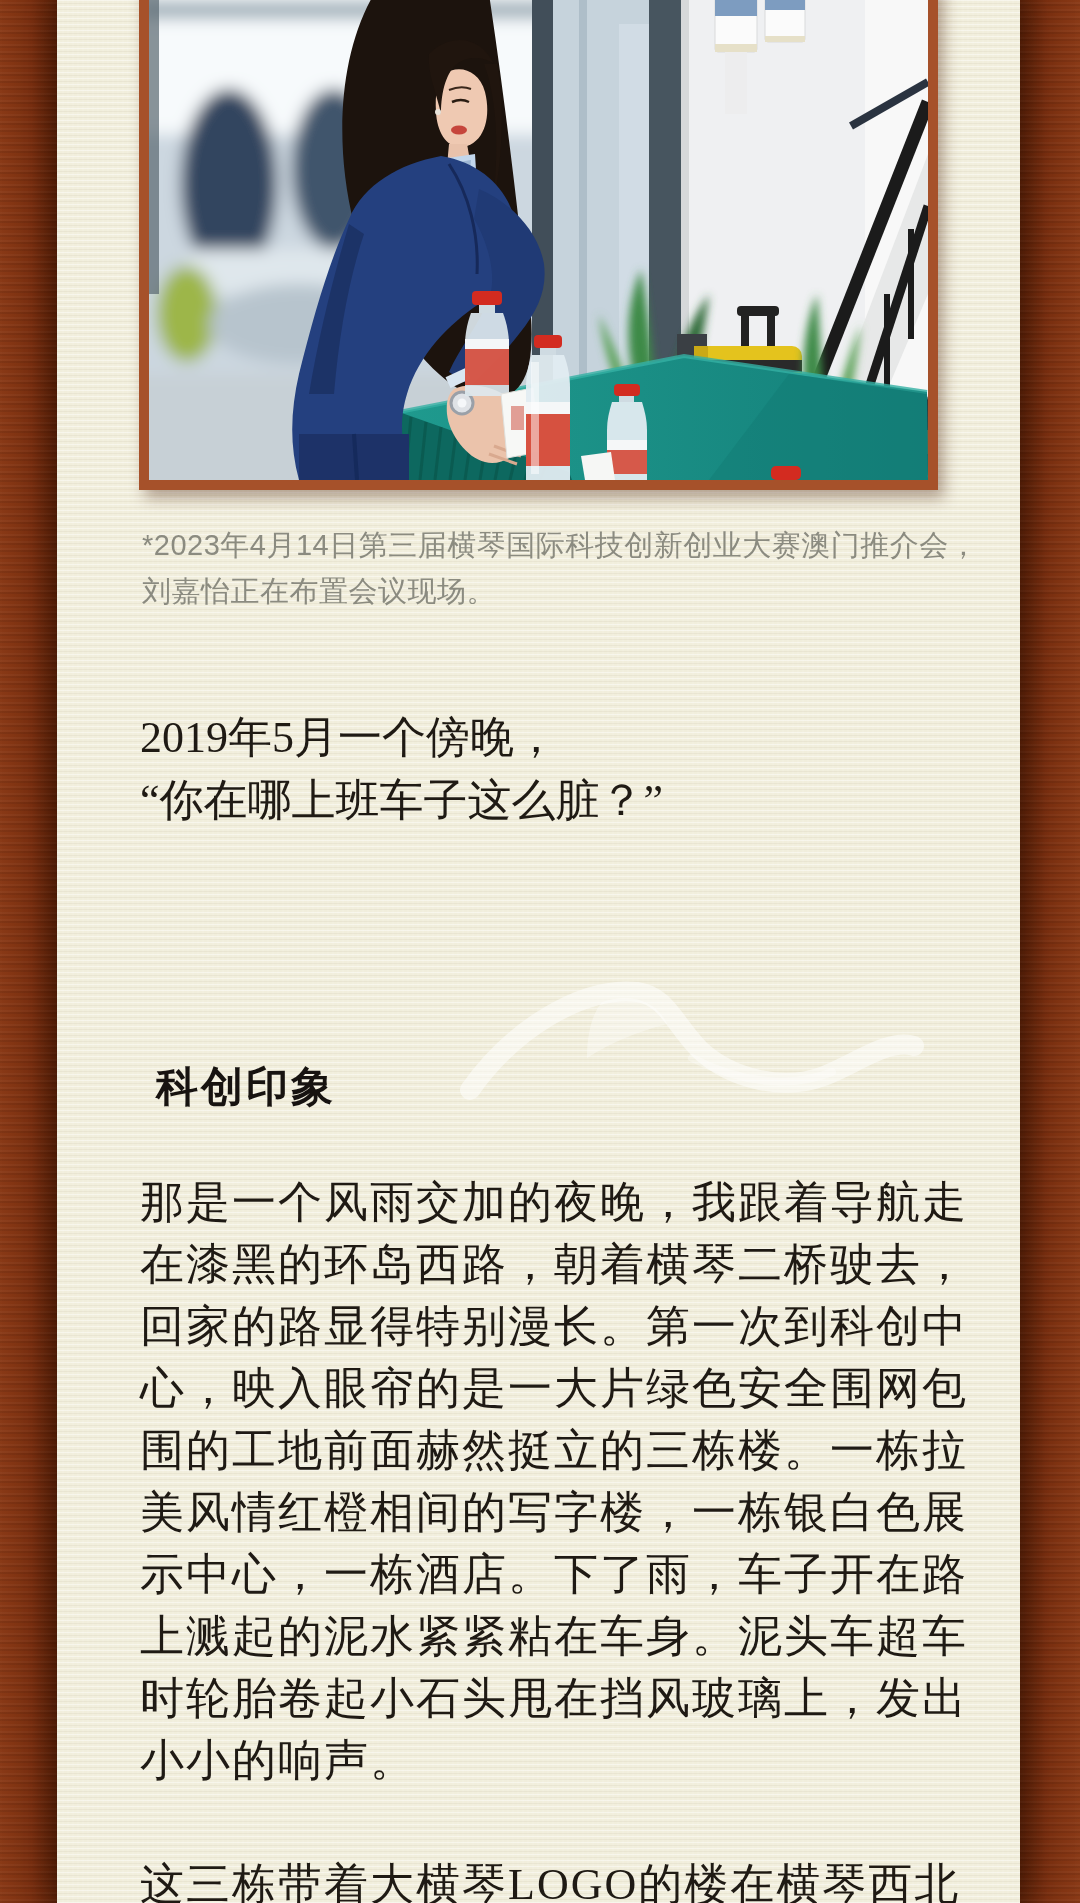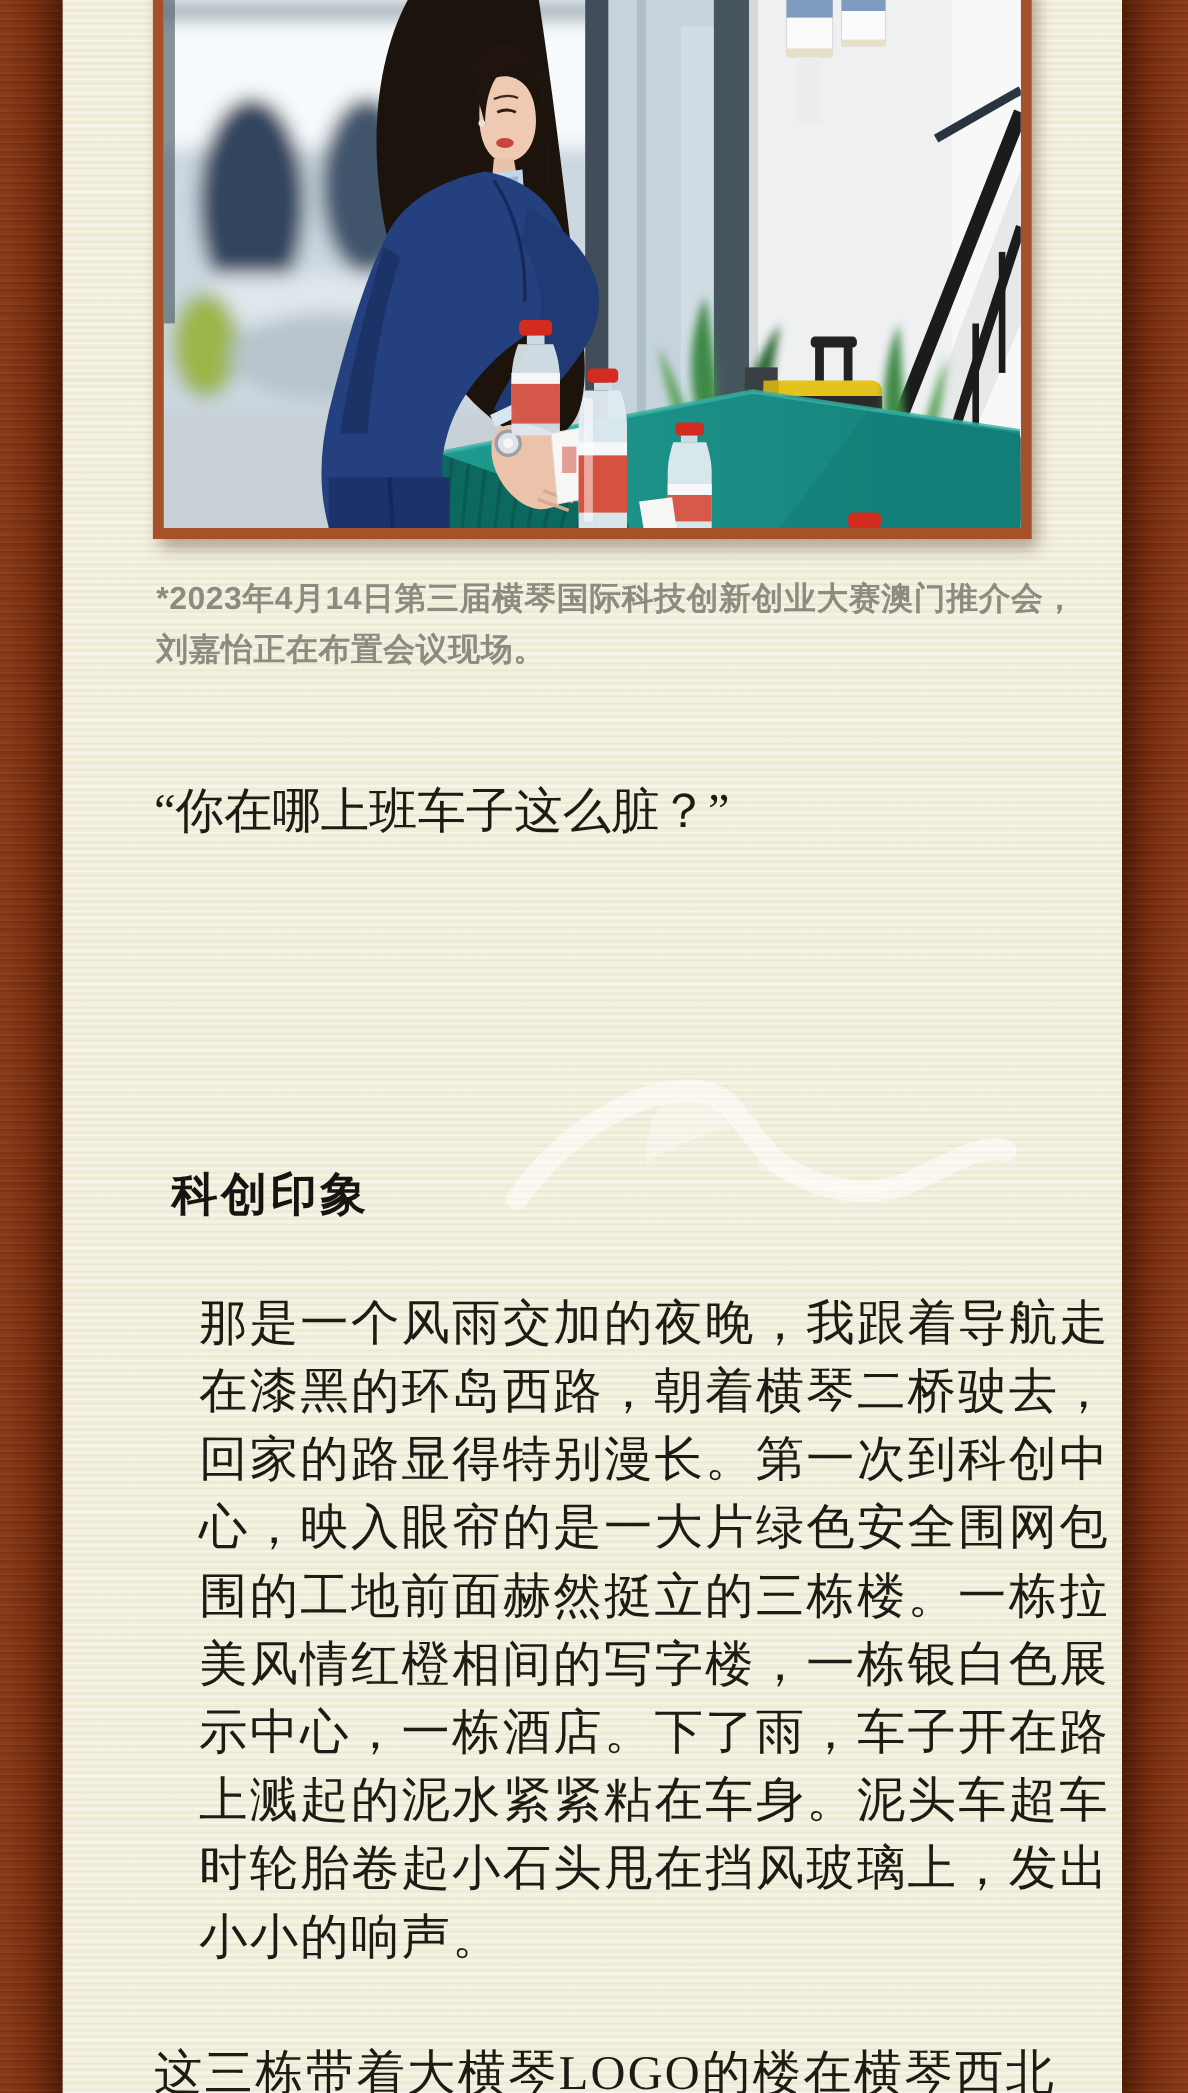--- a/index.html
+++ b/index.html
@@ -18,31 +18,31 @@
       repeating-linear-gradient(0deg,rgba(255,255,255,.45) 0 1px,transparent 1px 3px,rgba(185,176,144,.14) 3px 4px,transparent 4px 6px),
       repeating-linear-gradient(90deg,rgba(255,255,255,.08) 0 2px,transparent 2px 5px);
     box-shadow:0 0 34px 4px rgba(35,8,0,.5);}
   .photo-frame{position:absolute;left:82px;top:-16px;width:779px;height:486px;margin:0;
     border:10px solid #a6512a;background:#dfe7ee;
     box-shadow:6px 8px 14px rgba(70,30,8,.38);}
   .photo-frame svg{display:block;width:100%;height:100%;}
   .caption{position:absolute;left:85px;top:522px;width:860px;
     font-family:"Liberation Sans","DejaVu Sans",sans-serif;
     font-size:29px;line-height:46px;color:#8b8b80;letter-spacing:.5px;}
-  .cap-line{white-space:nowrap;font-weight:bold;}
+  .cap-line{white-space:nowrap;}
   .intro{position:absolute;left:83px;top:706px;width:880px;
     font-size:44px;line-height:63px;color:#1f1a14;}
   .intro-line{white-space:nowrap;}
   .wave{position:absolute;left:395px;top:972px;width:480px;height:135px;}
   .heading{position:absolute;left:83px;top:1042px;margin:16px;
     font-size:42px;line-height:58px;font-weight:bold;color:#171310;letter-spacing:3px;}
   .para{position:absolute;left:83px;margin:0;width:846px;
     font-size:44px;line-height:62px;color:#1f1a14;letter-spacing:2px;
     word-break:break-all;line-break:anywhere;}
-  .p1{top:1172px;margin-left:41px;}
+  .p1{top:1172px;}
   .p2{top:1854px;}
 </style>
 </head>
 <body>
 
 <div class="stage">
   <div class="bar bar-left"></div>
   <div class="bar bar-right"></div>
 
   <div class="paper">
@@ -205,20 +205,21 @@
         </g>
       </svg>
     </figure>
 
     <div class="caption">
       <div class="cap-line">*2023年4月14日第三届横琴国际科技创新创业大赛澳门推介会，</div>
       <div class="cap-line">刘嘉怡正在布置会议现场。</div>
     </div>
 
     <div class="intro">
+      <div class="intro-line">2019年5月一个傍晚，</div>
       <div class="intro-line">“你在哪上班车子这么脏？”</div>
     </div>
 
     <svg class="wave" viewBox="0 0 480 135">
       <path d="M18,118 C60,58 130,14 185,20 C215,24 222,52 248,78 C278,106 330,120 372,104 C405,91 438,66 462,74" stroke="#ffffff" stroke-width="20" fill="none" stroke-linecap="round" opacity="0.5"></path>
       <path d="M150,30 C180,20 205,30 215,52 C185,60 160,70 135,86 C135,62 140,42 150,30Z" fill="#ffffff" opacity="0.35"></path>
       <path d="M240,86 C290,112 340,116 380,100" stroke="#ffffff" stroke-width="8" fill="none" stroke-linecap="round" opacity="0.3"></path>
     </svg>
 
     <h2 class="heading">科创印象</h2>

